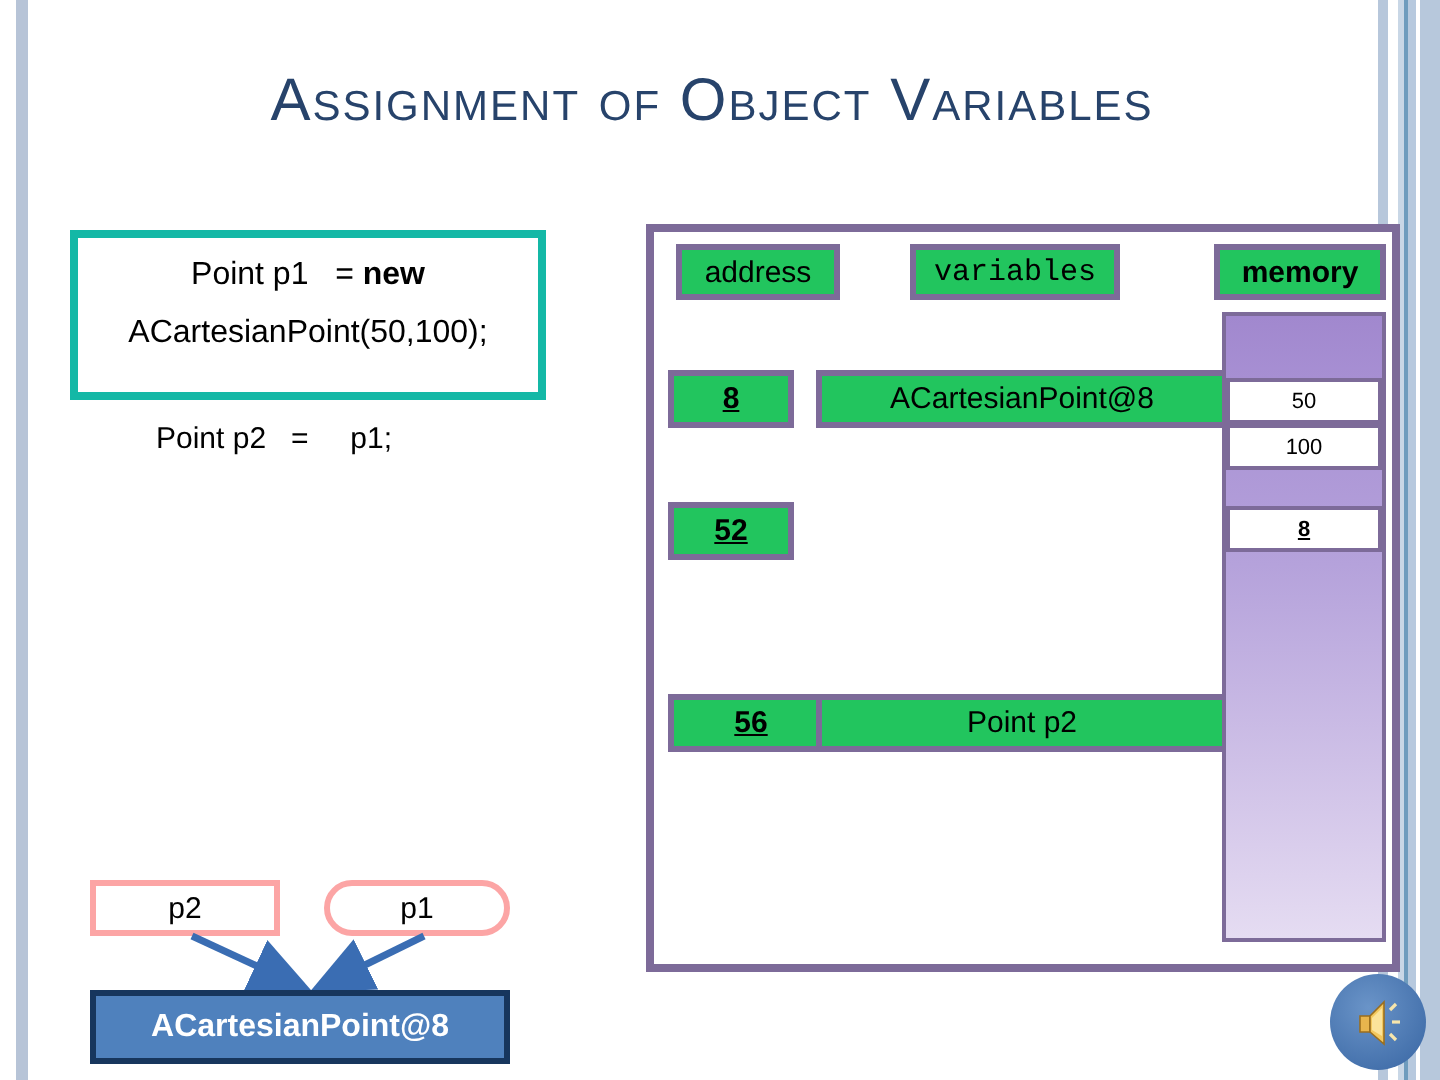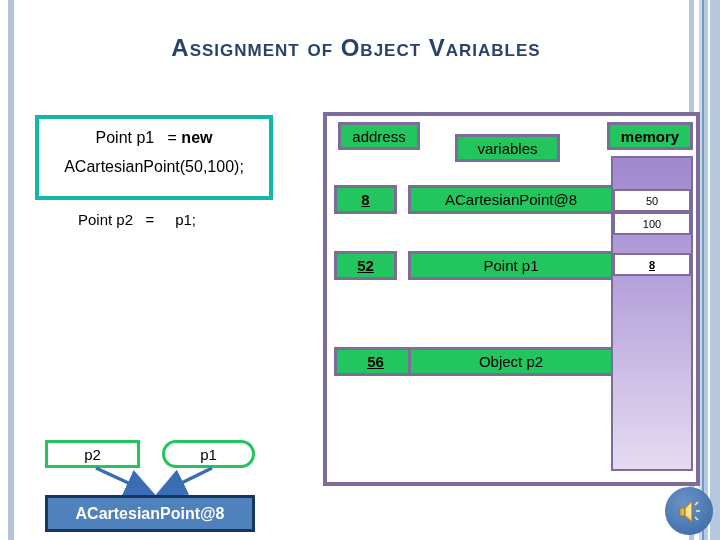--- a/index.html
+++ b/index.html
@@ -11,21 +11,21 @@
   .left-bar{position:absolute;left:8px;top:0;width:6px;height:540px;background:#b7c4d7;}
   .stripe{position:absolute;top:0;height:540px;}
   .s1{left:689px;width:5px;background:#b7c7db;}
   .s2{left:699px;width:3px;background:#c9d7e6;}
   .s3{left:702px;width:2px;background:#6f9cbd;}
   .s4{left:704px;width:4px;background:#b7c9de;}
   .s5{left:710px;width:10px;background:#b7c8dc;}
   
   .title{
     position:absolute;left:0;top:34px;width:712px;margin:0;
-    text-align:center;font-size:24px;font-weight:bold;
+    text-align:center;font-size:30px;font-weight:normal;
     font-variant:small-caps;letter-spacing:1px;color:#27436b;
   }
   
   .code-box{
     position:absolute;left:35px;top:115px;width:238px;height:85px;
     border:4px solid #14b8a6;background:#fff;box-sizing:border-box;
     text-align:center;padding-top:4px;color:#000;font-size:16px;line-height:29px;
   }
   .pre{white-space:pre;}
   .stmt2{
@@ -50,21 +50,21 @@
   }
   .mem-spacer1{height:31px;}
   .mem-spacer2{height:18px;}
   .mem-cell{
     height:23px;background:#fff;border:2px solid #7d6b99;box-sizing:border-box;
     display:flex;align-items:center;justify-content:center;font-size:11px;color:#000;
   }
   
   .ref-box{
     position:absolute;top:440px;width:95px;height:28px;background:#fff;
-    border:3px solid #22c55e;box-sizing:border-box;
+    border:3px solid #fca5a5;box-sizing:border-box;
     display:flex;align-items:center;justify-content:center;font-size:15px;color:#000;
   }
   .ref-p2{left:45px;}
   .ref-p1{left:162px;width:93px;border-radius:14px;}
   .arrows{position:absolute;left:40px;top:464px;width:230px;height:36px;}
   .obj-box{
     position:absolute;left:45px;top:495px;width:210px;height:37px;
     background:#4f81bd;border:3px solid #17365d;box-sizing:border-box;
     display:flex;align-items:center;justify-content:center;
     color:#ffffff;font-size:16px;font-weight:600;
@@ -93,37 +93,36 @@
   <div class="code-box">
     <div><span class="pre">Point p1   = </span><b>new</b></div>
     <div>ACartesianPoint(50,100);</div>
   </div>
 
   <div class="stmt2">Point p2   =     p1;</div>
 
   <div class="table-outer">
 
     <div class="hbox" style="left:11px;top:6px;width:82px;height:28px;">address</div>
-    <div class="hbox" style="left:128px;top:18px;width:105px;height:28px;">variables</div>
+    <div class="hbox" style="left:128px;top:6px;width:105px;height:28px;font-family:Liberation Mono, monospace;">variables</div>
     <div class="hbox" style="left:280px;top:6px;width:86px;height:28px;font-weight:bold;">memory</div>
 
     <div class="cellbox" style="left:7px;top:69px;width:63px;height:29px;">
         <span class="num">8</span>
       </div>
     <div class="cellbox" style="left:81px;top:69px;width:206px;height:29px;">ACartesianPoint@8</div>
 
     <div class="cellbox" style="left:7px;top:135px;width:63px;height:29px;">
         <span class="num">52</span>
       </div>
-    <div class="cellbox" style="left:81px;top:135px;width:206px;height:29px;">Point p1</div>
 
     <div class="cellbox" style="left:7px;top:231px;width:83px;height:29px;">
         <span class="num">56</span>
       </div>
-    <div class="cellbox" style="left:81px;top:231px;width:206px;height:29px;">Object p2</div>
+    <div class="cellbox" style="left:81px;top:231px;width:206px;height:29px;">Point p2</div>
 
     <div class="mem-col">
       <div class="mem-spacer1"></div>
       <div class="mem-cell">50</div>
       <div class="mem-cell">100</div>
       <div class="mem-spacer2"></div>
       <div class="mem-cell">
           <span class="num">8</span>
         </div>
     </div>

